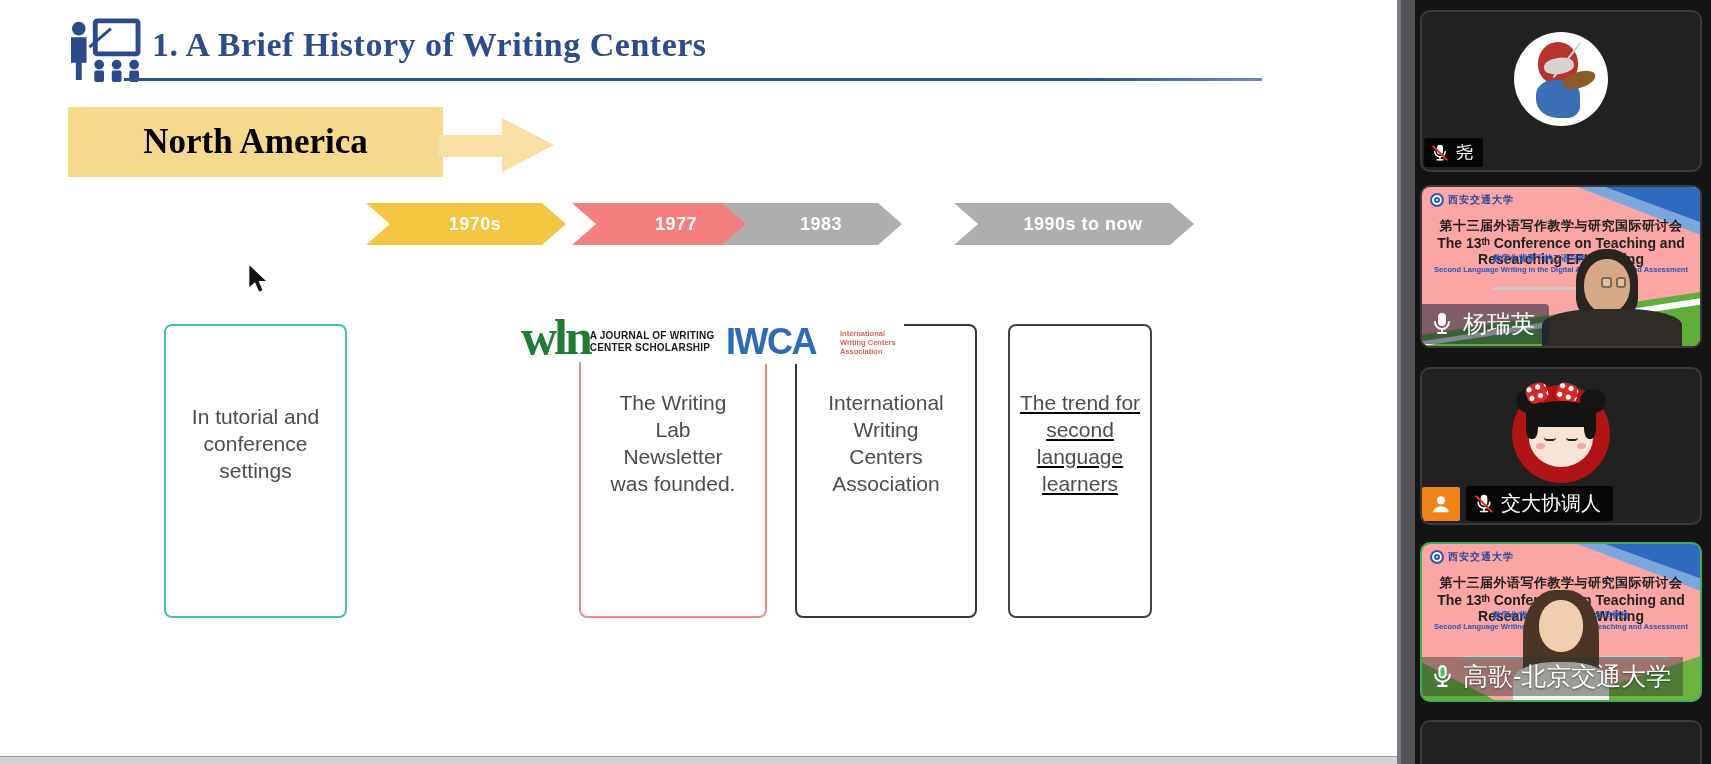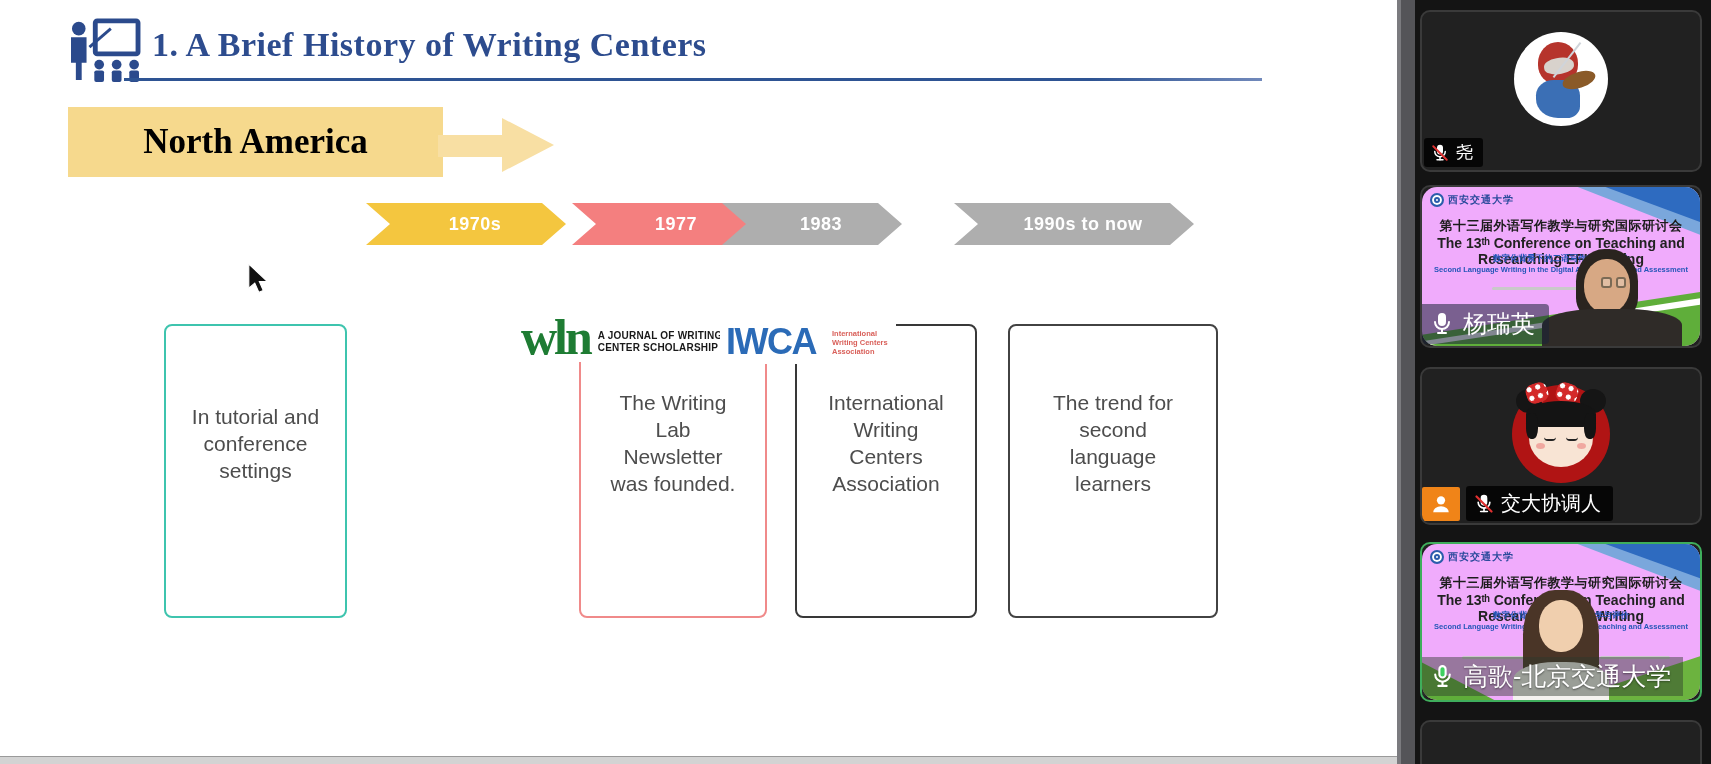--- a/index.html
+++ b/index.html
@@ -35,31 +35,31 @@
   
   .tbox { position:absolute; top:324px; height:294px; border-radius:8px; background:#fff;
           display:flex; align-items:center; justify-content:center; text-align:center;
           padding-bottom:56px; }
   .tbox .lines { font-size:21px; line-height:27px; color:#4d4d4d; }
   .tbox .lines span { display:block; }
   .b0 { left:164px;  width:183px; border:2.5px solid #3ec4ae; }
   .b1 { left:366px;  width:180px; border:2.5px solid #f1d878; }
   .b2 { left:579px;  width:188px; border:2.5px solid #f08a8a; }
   .b3 { left:795px;  width:182px; border:2.5px solid #383838; }
-  .b4 { left:1008px; width:210px; border:2.5px solid #424242; }
+  .b4 { left:1008px; width:144px; border:2.5px solid #424242;text-decoration:underline; }
 
   
   .wln-logo { position:absolute; left:515px; top:314px; background:#fff; padding:2px 8px 4px 6px;
-              display:flex; align-items:flex-end; gap:8px; }
+              display:flex; align-items:flex-end; gap:0; }
   .wln-word { font-family:"Liberation Serif", serif; font-weight:bold; font-size:50px; line-height:42px;
               color:#1e7c33; letter-spacing:-3px; }
   .wln-cap  { font-size:10px; font-weight:bold; color:#191919; line-height:11.5px; letter-spacing:.2px;
               margin-bottom:5px; }
   .iwca-logo { position:absolute; left:720px; top:322px; background:#fff; padding:2px 8px 4px 6px;
-               display:flex; align-items:center; gap:16px; }
+               display:flex; align-items:center; gap:24px; }
   .iwca-word { font-weight:bold; font-size:36px; line-height:36px; color:#2b6bb7; letter-spacing:-1.5px; }
   .iwca-cap  { font-size:7.5px; font-weight:bold; color:#d9605a; line-height:9px; }
   .wln-cap div, .iwca-cap div { display:block; }
 
   .cursor { position:absolute; left:246px; top:264px; }
 
   .bottom-strip { position:absolute; left:0; top:756px; width:1397px; height:8px;
                   background:#d3d3d3; border-top:1px solid #9a9a9a; }
 
   
@@ -95,21 +95,21 @@
   .av3 .bow .w { position:absolute; width:22px; height:20px; background:#d42a2a; border-radius:40%;
                  background-image:radial-gradient(#fff 2.4px, transparent 2.6px); background-size:9px 9px; }
   .av3 .bow .wl { left:0; transform:rotate(-18deg); } .av3 .bow .wr { right:0; transform:rotate(18deg); }
   .av3 .face { position:absolute; left:17px; top:24px; width:64px; height:58px; border-radius:50%; background:#f8e4d4; }
   .av3 .bangs { position:absolute; left:14px; top:16px; width:70px; height:26px; border-radius:50% 50% 20% 20%; background:#141414; }
   .av3 .fr { position:absolute; top:28px; width:12px; height:26px; background:#141414; border-radius:40%; }
   .av3 .eye { position:absolute; top:52px; width:12px; height:4px; border-radius:0 0 10px 10px; border-bottom:2.5px solid #222; }
   .av3 .blush { position:absolute; top:58px; width:9px; height:6px; border-radius:50%; background:#f0a8a0; }
 
   
-  .conf { position:absolute; inset:0; background:#f0abfc; overflow:hidden;border-radius:15px; }
+  .conf { position:absolute; inset:0; background:#fca5a5; overflow:hidden; }
   .conf .blue-tri-lt { position:absolute; inset:0; background:#7aa7dc; clip-path:polygon(56% 0,100% 0,100% 30%); }
   .conf .blue-tri    { position:absolute; inset:0; background:#2e6bc0; clip-path:polygon(66% 0,100% 0,100% 22%); }
   .conf .uni { position:absolute; left:8px; top:6px; display:flex; align-items:center; gap:4px; }
   .conf .uni .seal { width:14px; height:14px; border-radius:50%; border:2px solid #2b5cab; background:#fff;
                      box-shadow:inset 0 0 0 2px #fff, inset 0 0 0 4px #2b5cab; }
   .conf .uni .uname { font-family:"Liberation Serif", serif; font-size:10px; font-weight:bold; color:#2b4a9c; letter-spacing:1px; }
   .conf .title-cn { position:absolute; left:0; right:0; top:30px; text-align:center; font-size:13px; font-weight:bold; color:#1c1c1c; letter-spacing:.5px; }
   .conf .title-en { position:absolute; left:0; right:0; top:48px; text-align:center; font-size:14px; font-weight:bold; color:#222; }
   .conf .theme-cn { position:absolute; left:0; right:0; top:66px; text-align:center; font-size:8.5px; font-weight:bold; color:#2456b8; }
   .conf .theme-en { position:absolute; left:0; right:0; top:78px; text-align:center; font-size:7.5px; font-weight:bold; color:#2456b8; }

